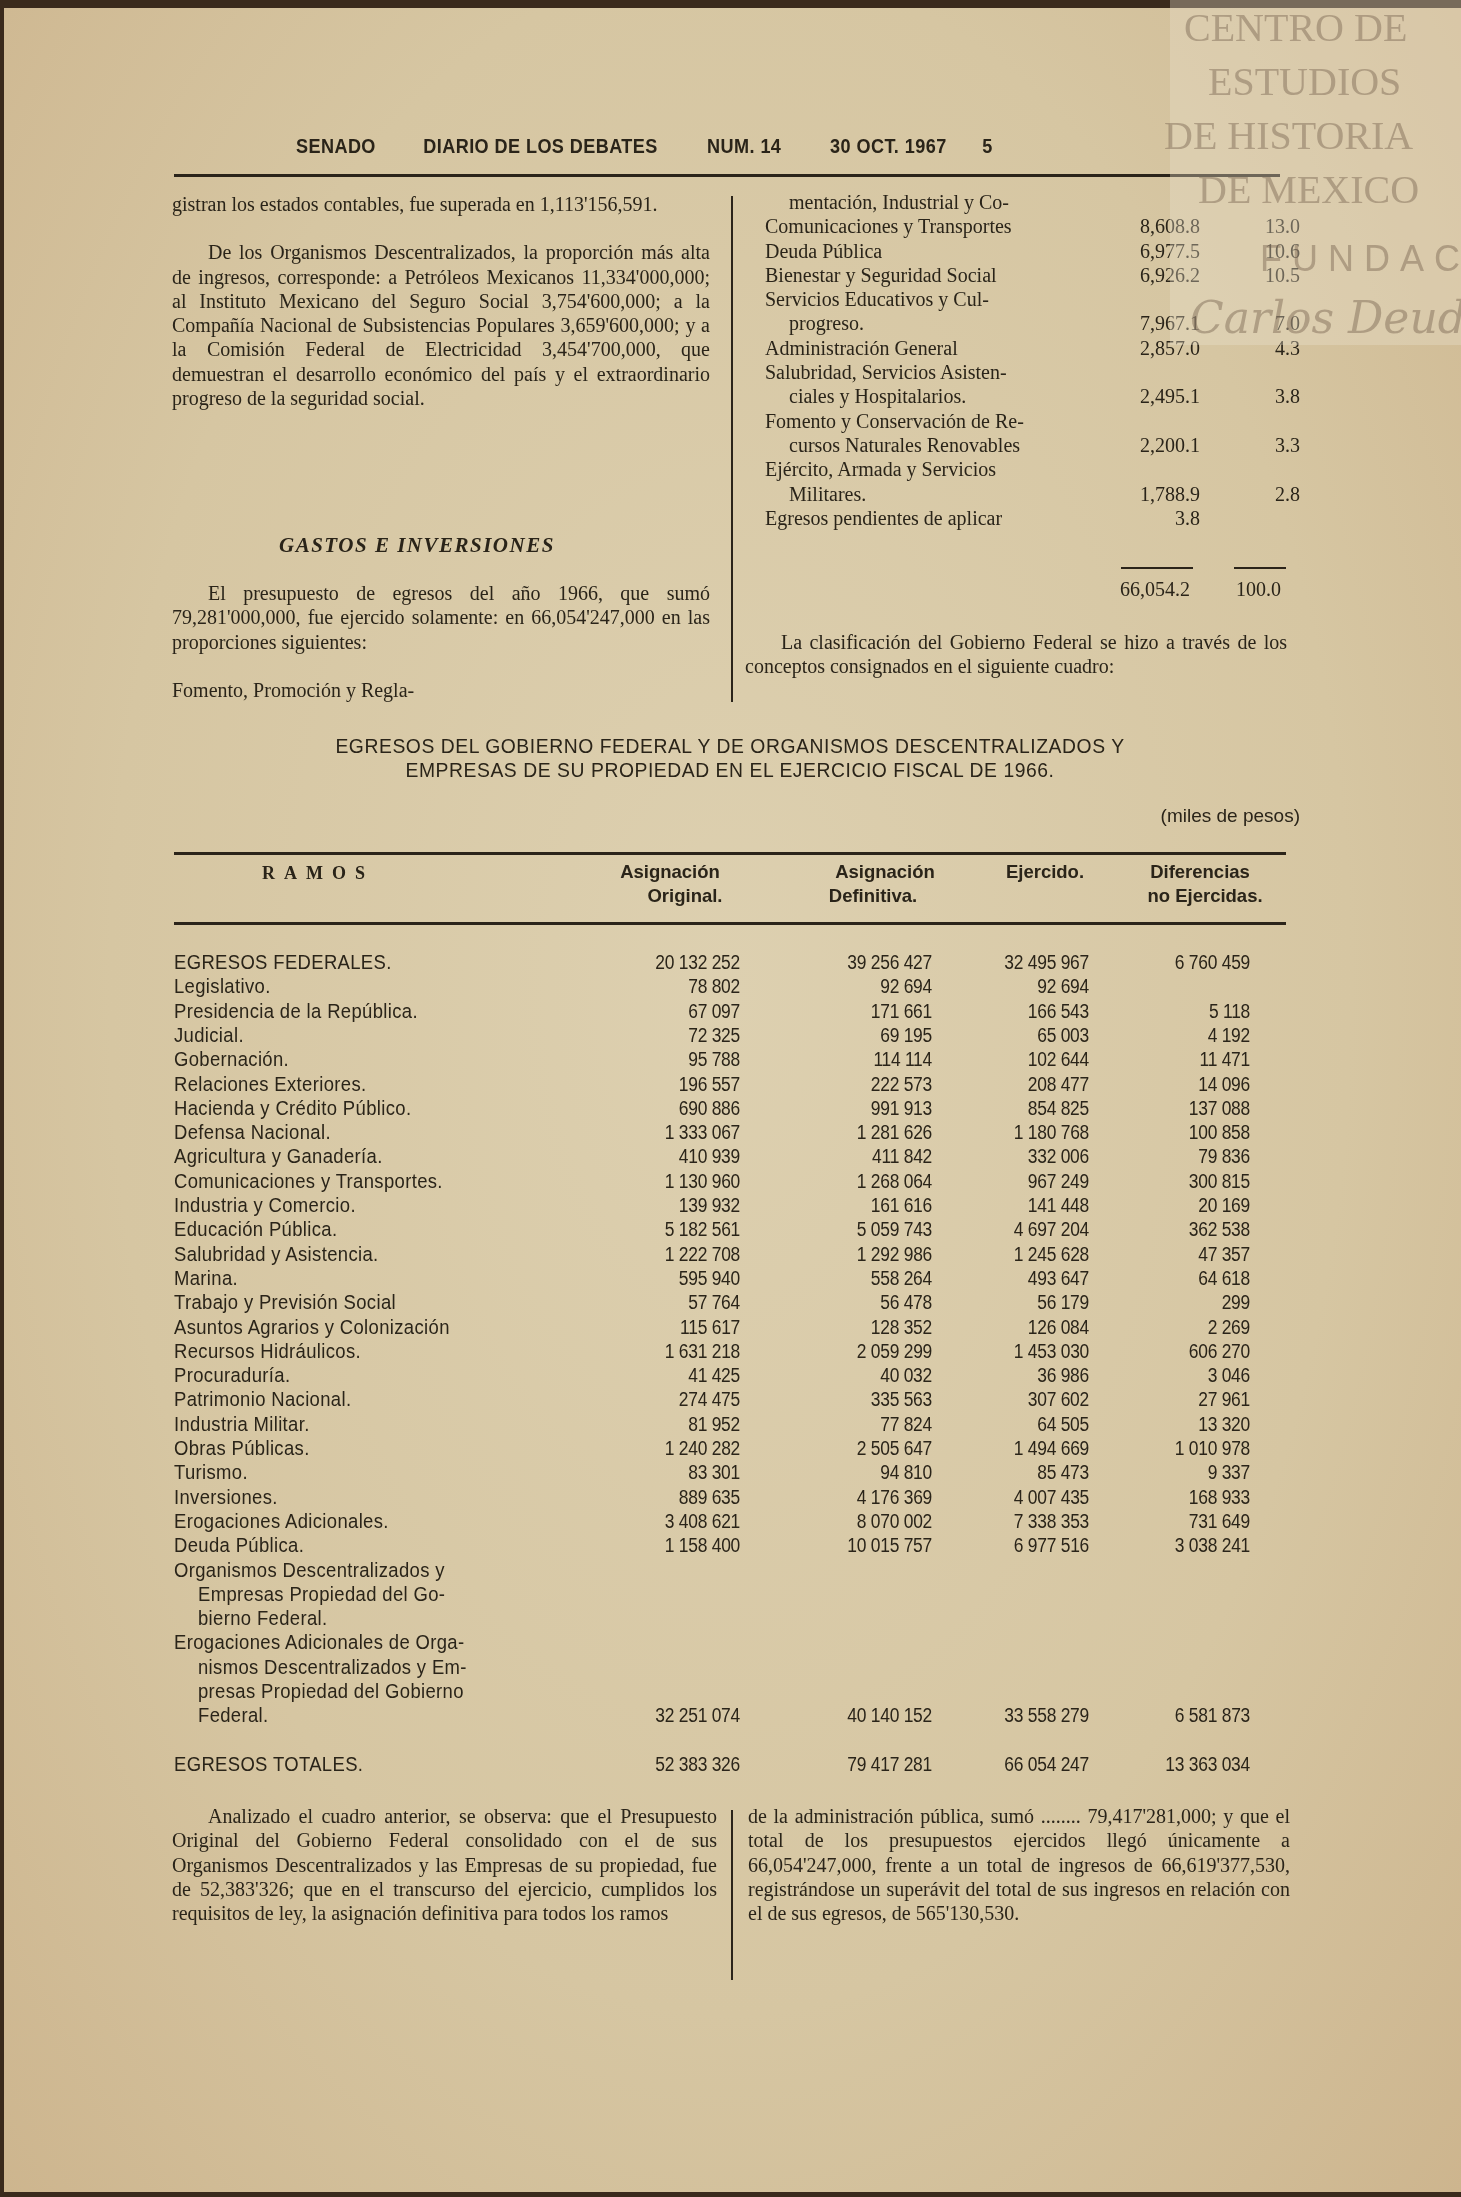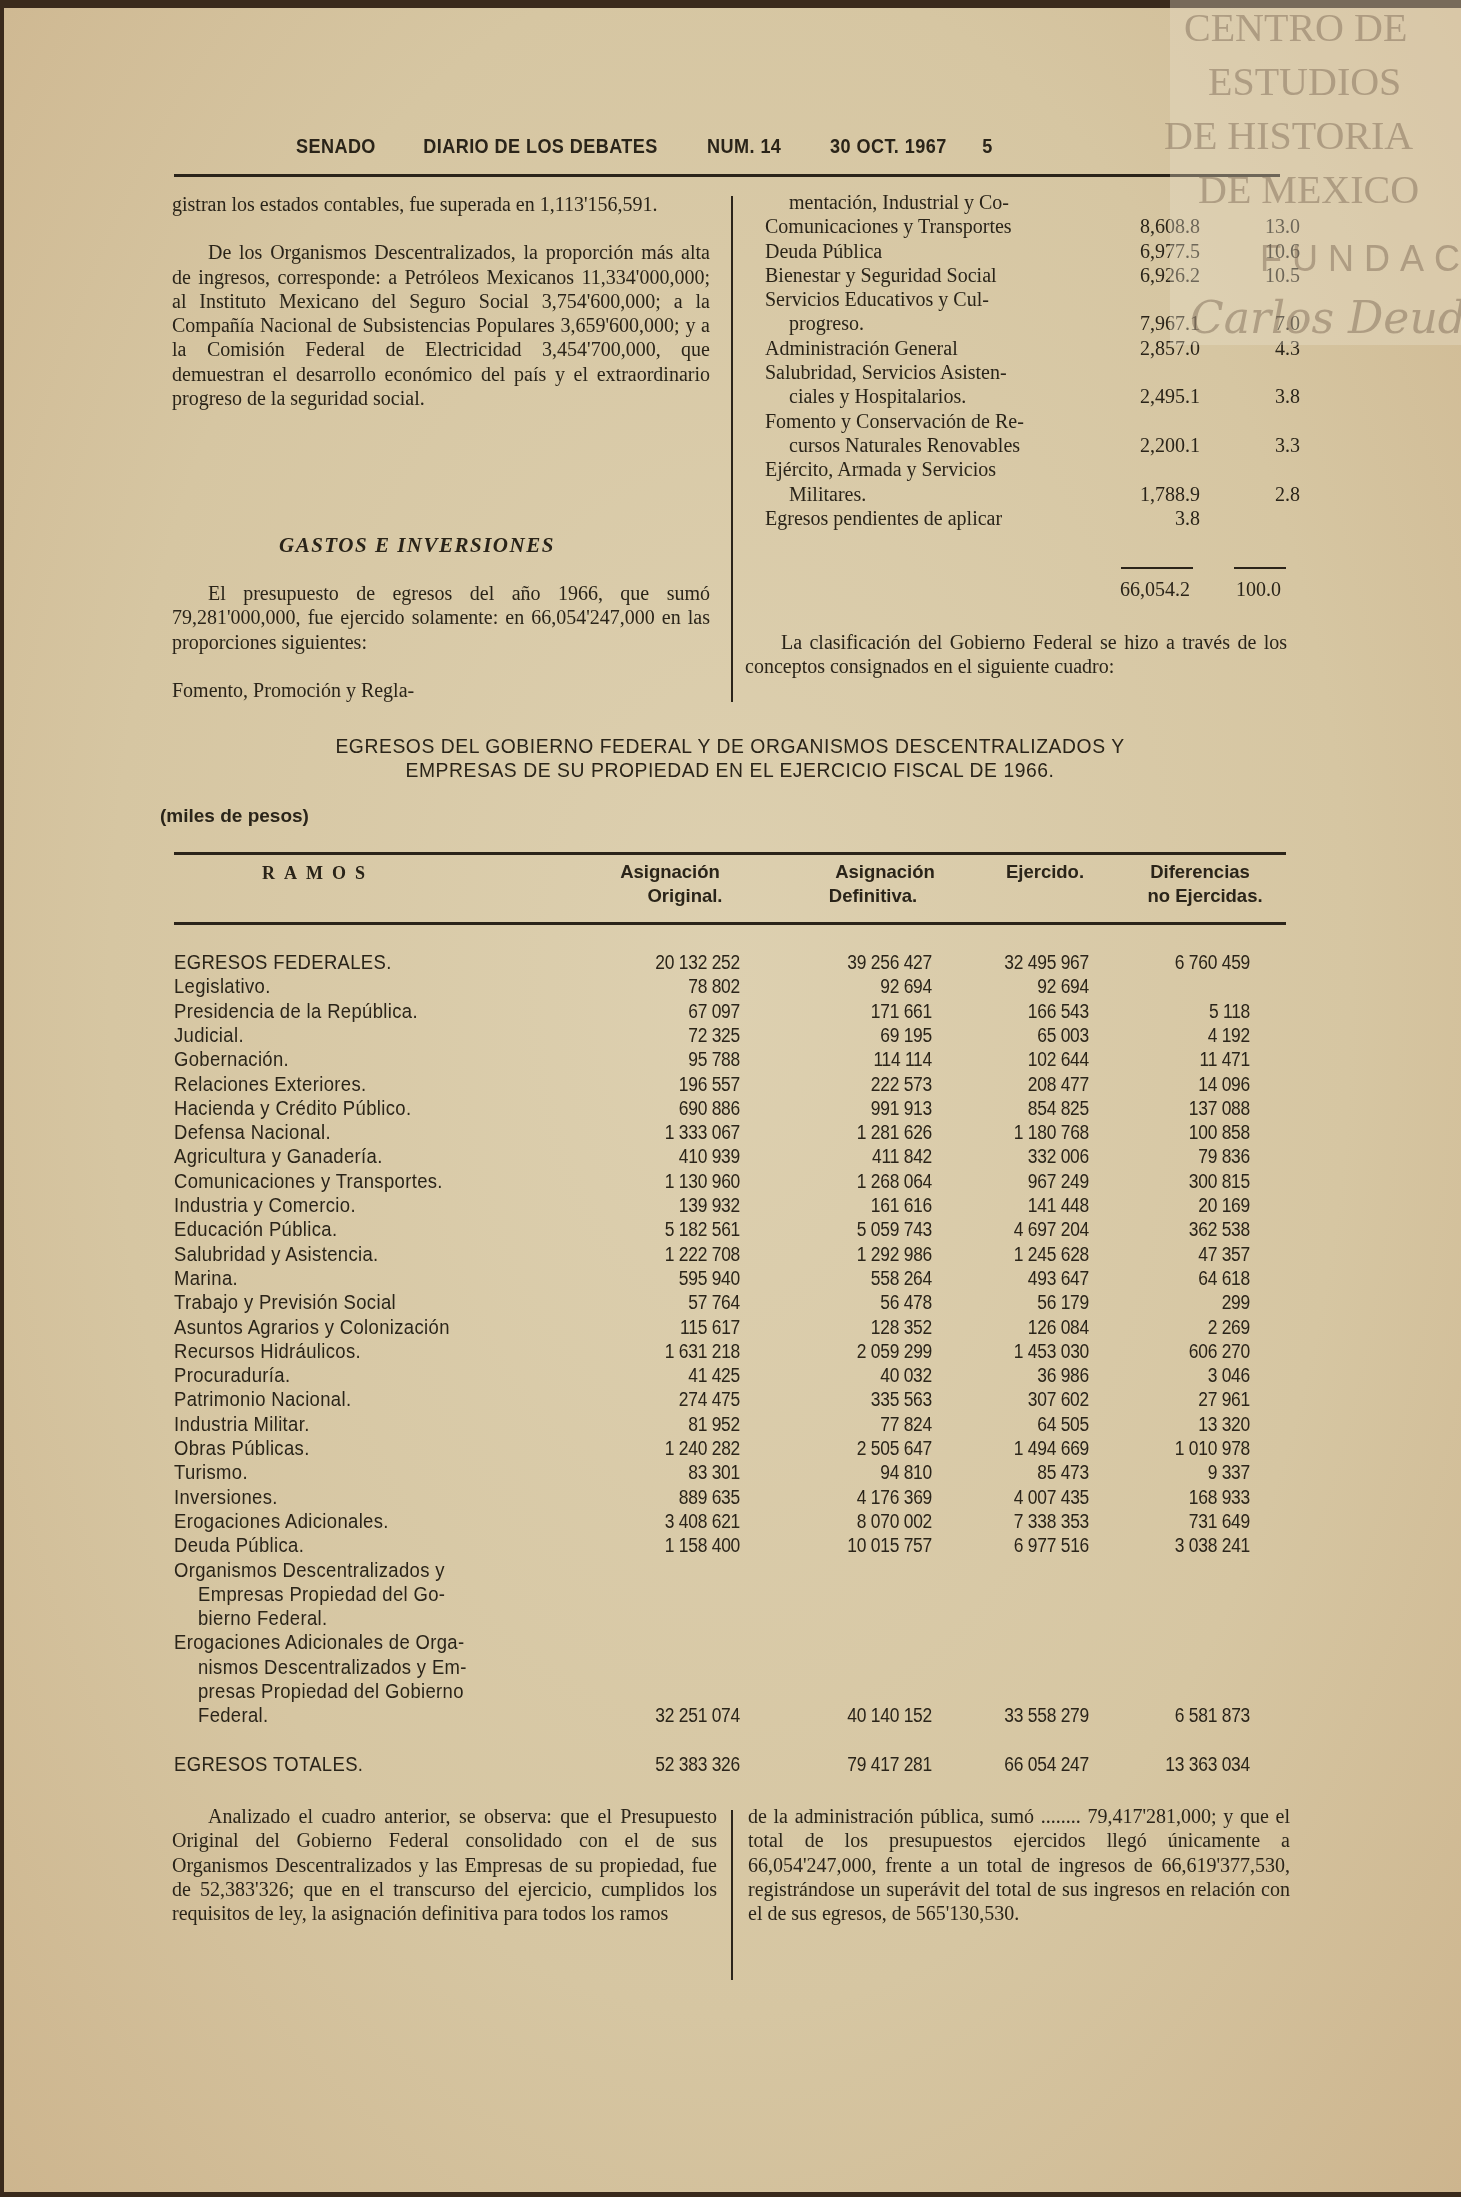--- a/index.html
+++ b/index.html
@@ -25,21 +25,21 @@
   .section-title { position:absolute; font-weight:bold; font-size:21px; letter-spacing:1.5px; font-family:"Liberation Serif", serif; }
 
   .ptable { position:absolute; left:745px; top:190px; width:545px; font-size:20px; line-height:24.3px;margin-left:20px; }
   .prow { position:relative; height:24.3px; white-space:nowrap; }
   .prow .lbl { position:absolute; left:0; }
   .prow .lbl.sub { left:24px; }
   .prow .amt { position:absolute; right:110px; text-align:right; }
   .prow .pct { position:absolute; right:10px; text-align:right; }
 
   .tbl-title { position:absolute; left:160px; width:1140px; text-align:center; font-family:"Liberation Sans", sans-serif; font-size:21px; letter-spacing:0.6px; line-height:24px; transform: scaleX(0.92); transform-origin:center; }
-  .tbl-sub { position:absolute; left:160px; width:1140px; top:805px; text-align:left; font-family:"Liberation Sans", sans-serif; font-weight:bold; font-size:19px; }
+  .tbl-sub { position:absolute; left:160px; width:1140px; top:805px; text-align:right; font-family:"Liberation Sans", sans-serif; font-weight:normal; font-size:19px; }
   .th { position:absolute; font-family:"Liberation Sans", sans-serif; font-weight:bold; font-size:18.5px; line-height:24px; text-align:center; }
   .ramos { position:absolute; left:262px; top:863px; font-family:"Liberation Serif", serif; font-weight:bold; font-size:18px; letter-spacing:9px; }
 
   .trow { position:absolute; left:174px; width:1080px; font-size:20.5px; line-height:24.3px; }
   .trow .name { position:absolute; left:0; white-space:nowrap; font-family:"Liberation Sans", sans-serif; transform: scaleX(0.9); transform-origin:left; letter-spacing:0.4px; }
   .trow .name.cont { left:24px; }
   .trow .v { position:absolute; text-align:right; width:150px; font-family:"Liberation Sans", sans-serif; transform: scaleX(0.85); transform-origin:right; letter-spacing:-0.3px; }
   .v1 { left:416px; } .v2 { left:608px; } .v3 { left:765px; } .v4 { left:926px; }
 
   .watermark { position:absolute; left:1170px; top:0; width:291px; height:345px; background:rgba(235,225,205,0.35); }

